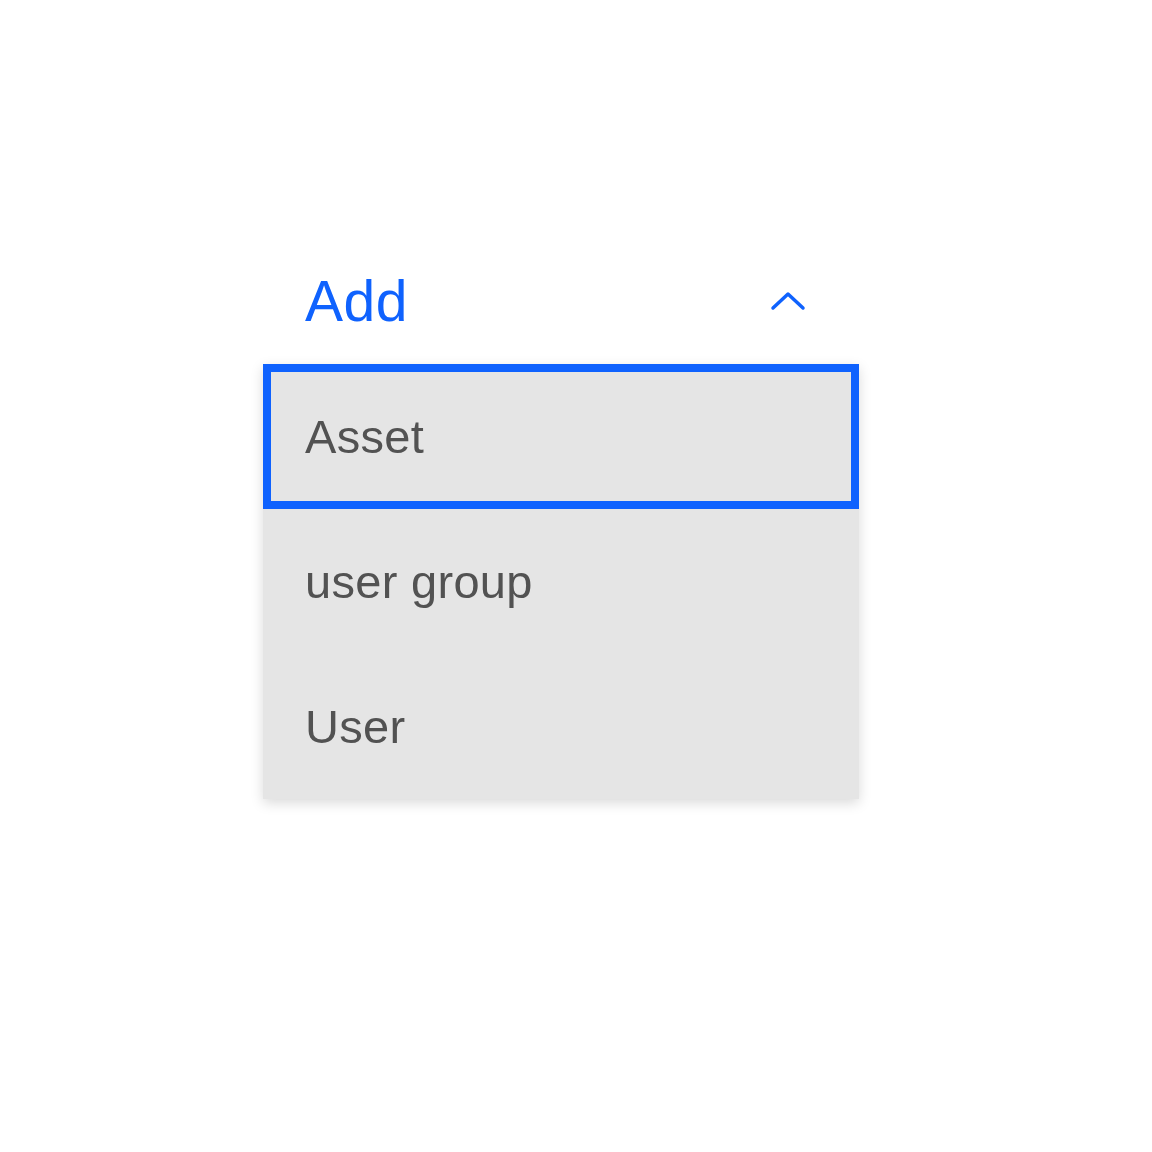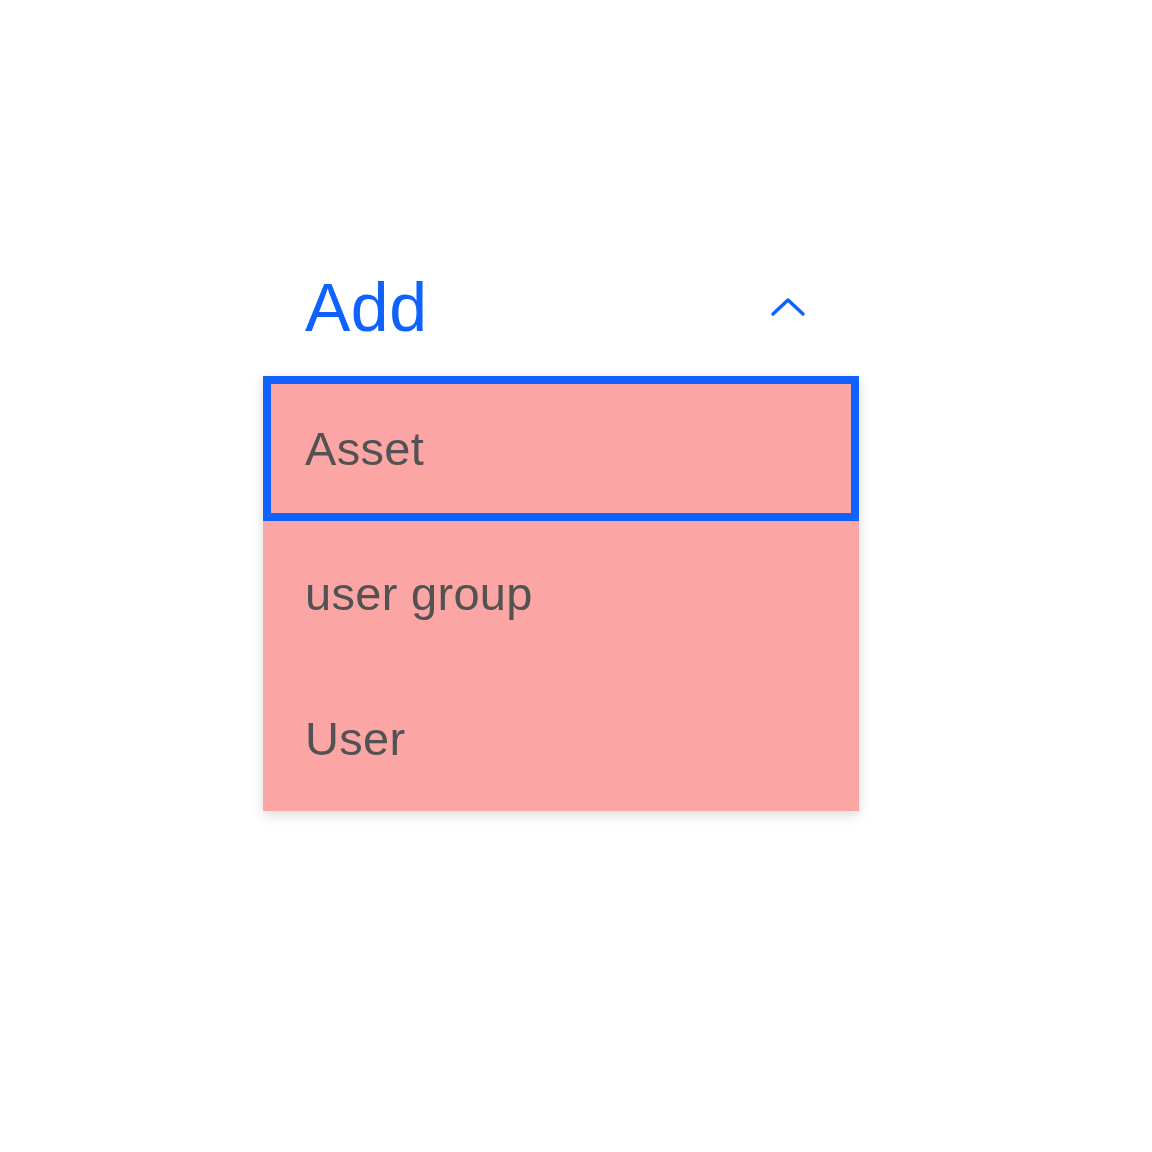--- a/index.html
+++ b/index.html
@@ -22,38 +22,38 @@
     }
     .dropdown-trigger {
       display: flex;
       align-items: center;
       justify-content: space-between;
       padding: 20px 42px 30px 42px;
       cursor: pointer;
     }
     .dropdown-trigger-label {
       color: #0f62fe;
-      font-size: 68px;
+      font-size: 57px;
       font-weight: 400;
       letter-spacing: 0.5px;
     }
     .chevron {
       width: 42px;
       height: 42px;
       display: flex;
       align-items: center;
       justify-content: center;
       margin-right: 8px;
     }
     .chevron svg {
       width: 36px;
       height: 22px;
     }
     .dropdown-menu {
-      background: #fca5a5;
+      background: #e5e5e5;
       box-shadow: 0 4px 12px rgba(0,0,0,0.15);
       width: 100%;
     }
     .dropdown-option {
       padding: 45px 42px;
       cursor: pointer;
       font-size: 47px;
       font-weight: 400;
       color: #525252;
       letter-spacing: 0.3px;

